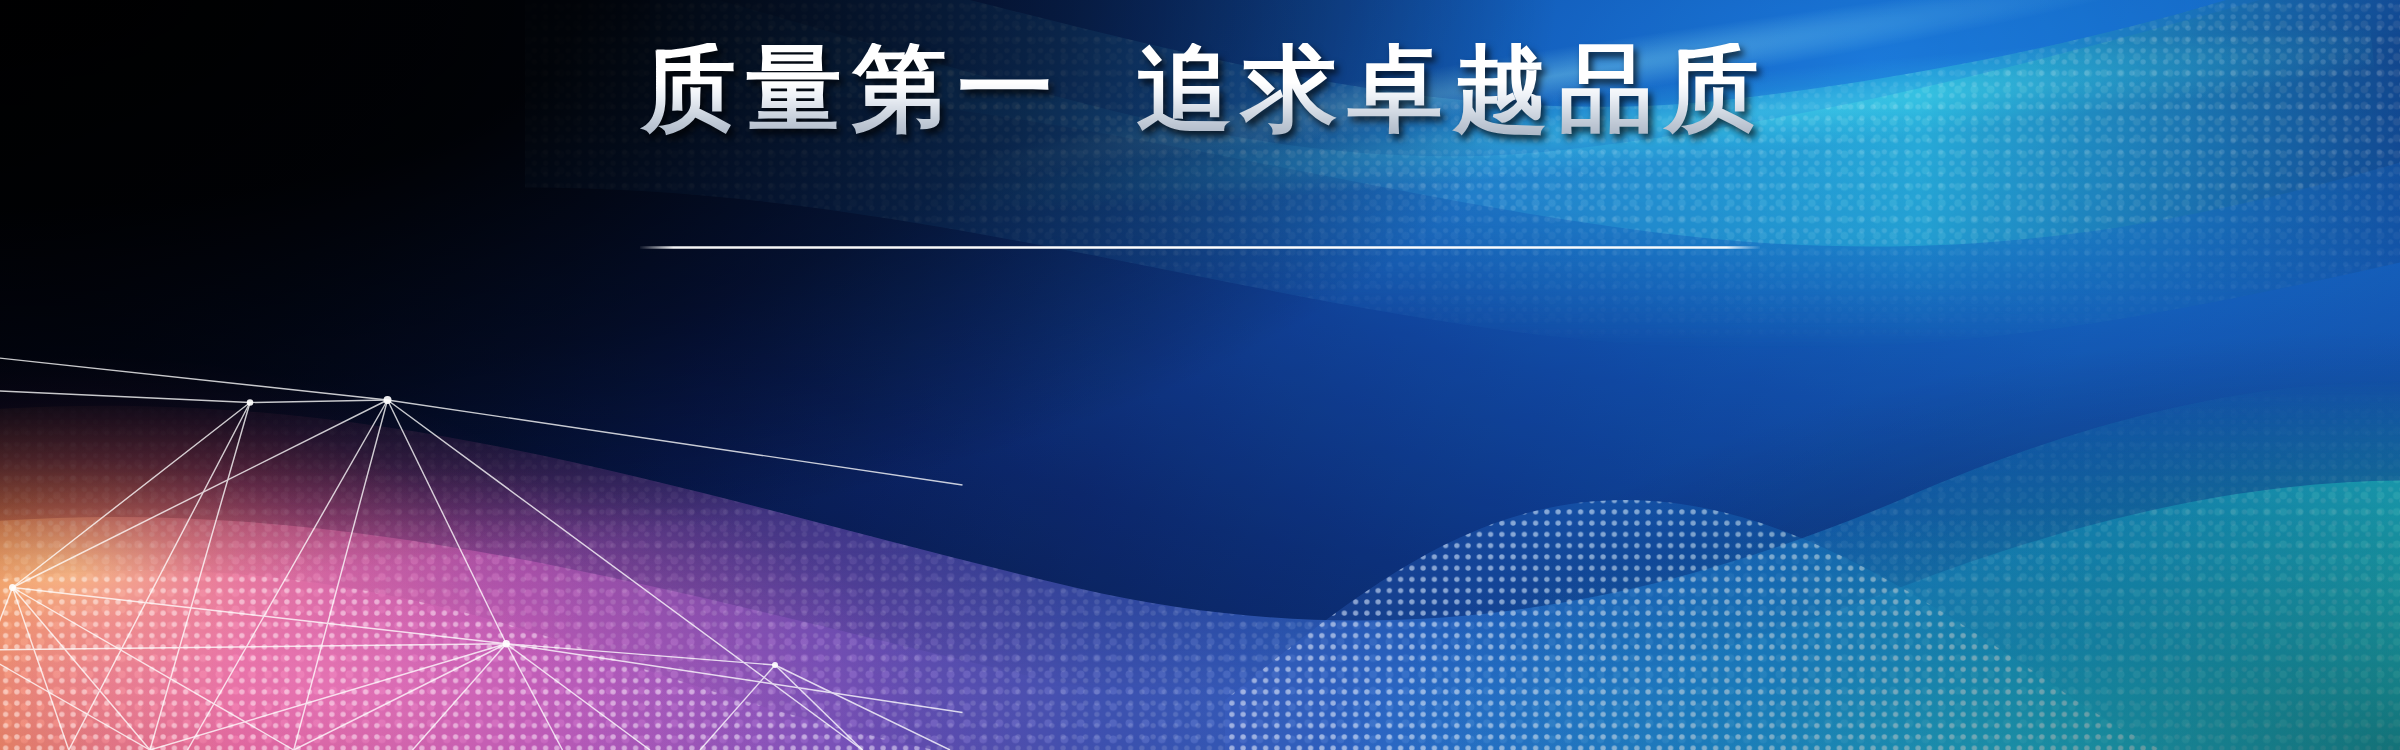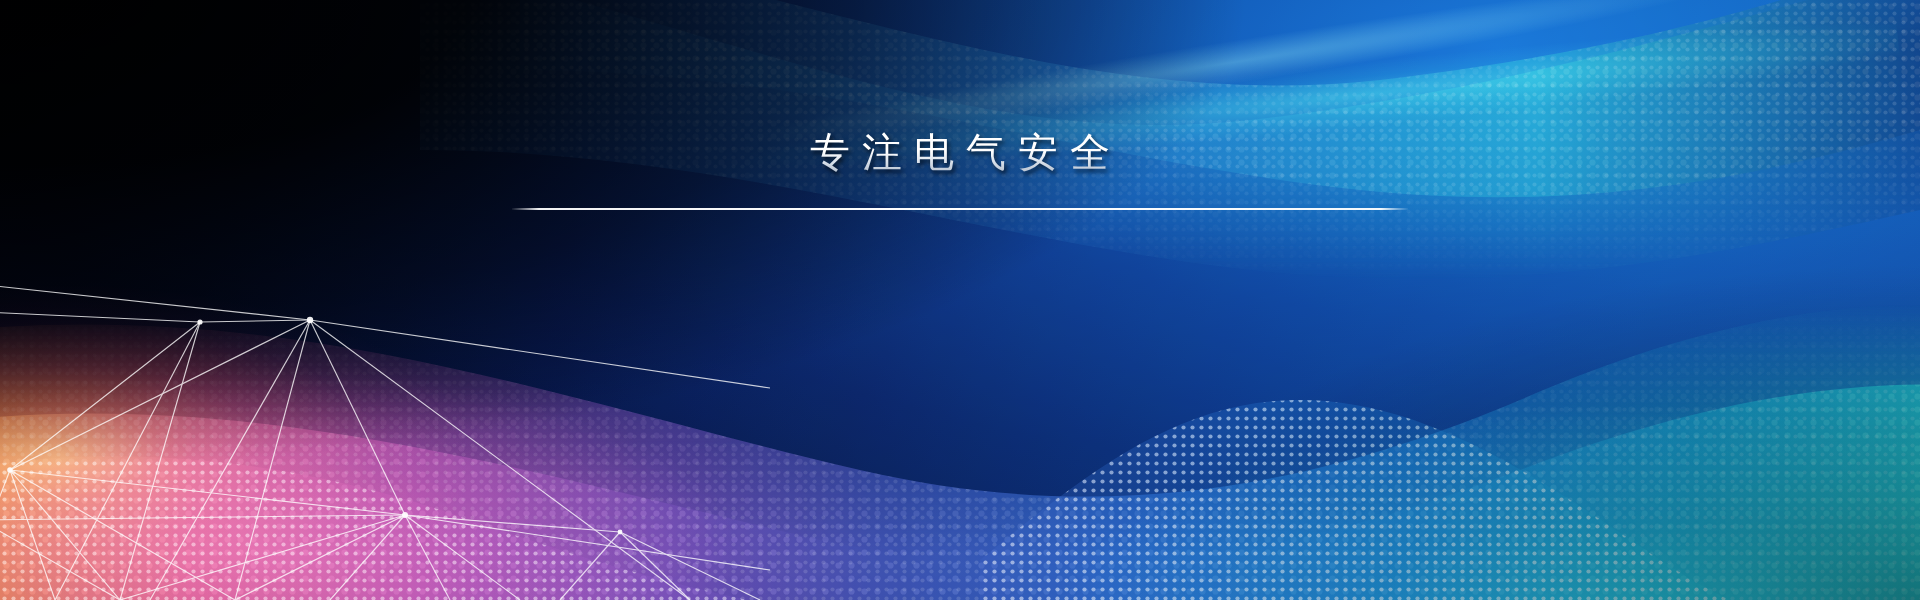--- a/index.html
+++ b/index.html
@@ -286,20 +286,20 @@
         <circle cx="200" cy="52" r="2.6"></circle>
         <circle cx="310" cy="50" r="3.2"></circle>
         <circle cx="10" cy="200" r="2.8"></circle>
         <circle cx="405" cy="245" r="3.0"></circle>
         <circle cx="620" cy="262" r="2.4"></circle>
       </g>
     </svg>
   </div>
 
   <div class="content">
-    <div class="tagline">专注电气安全</div>
-
+
+    <h1 class="headline">质量第一  追求卓越品质</h1>
 
     <div class="divider"></div>
 
   </div>
 
 </div>
 
 </body></html>

